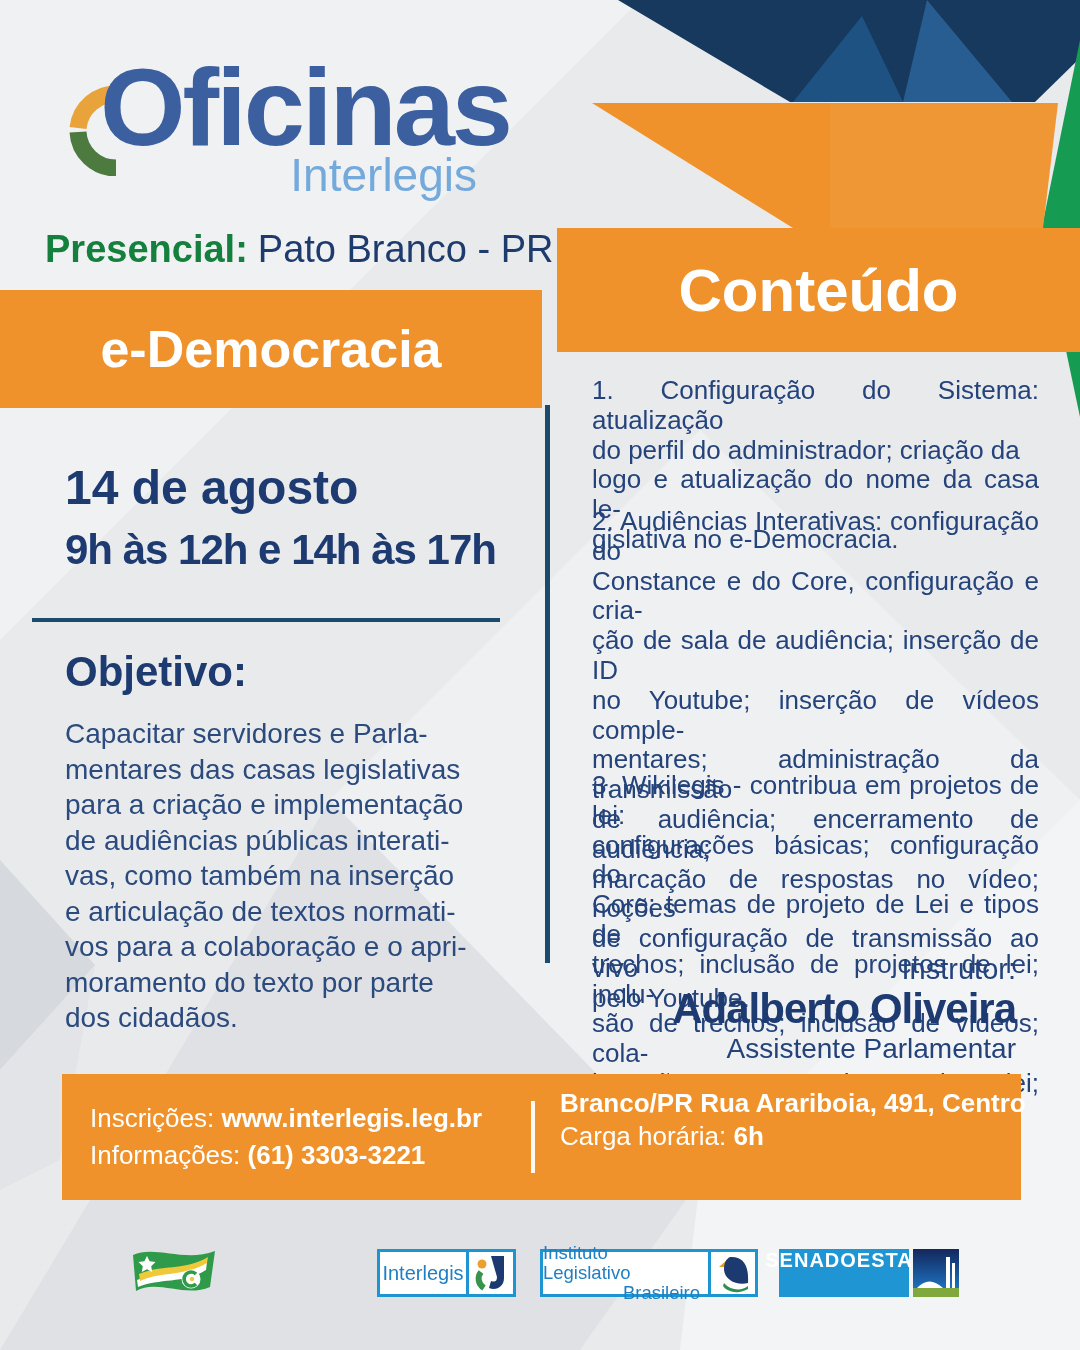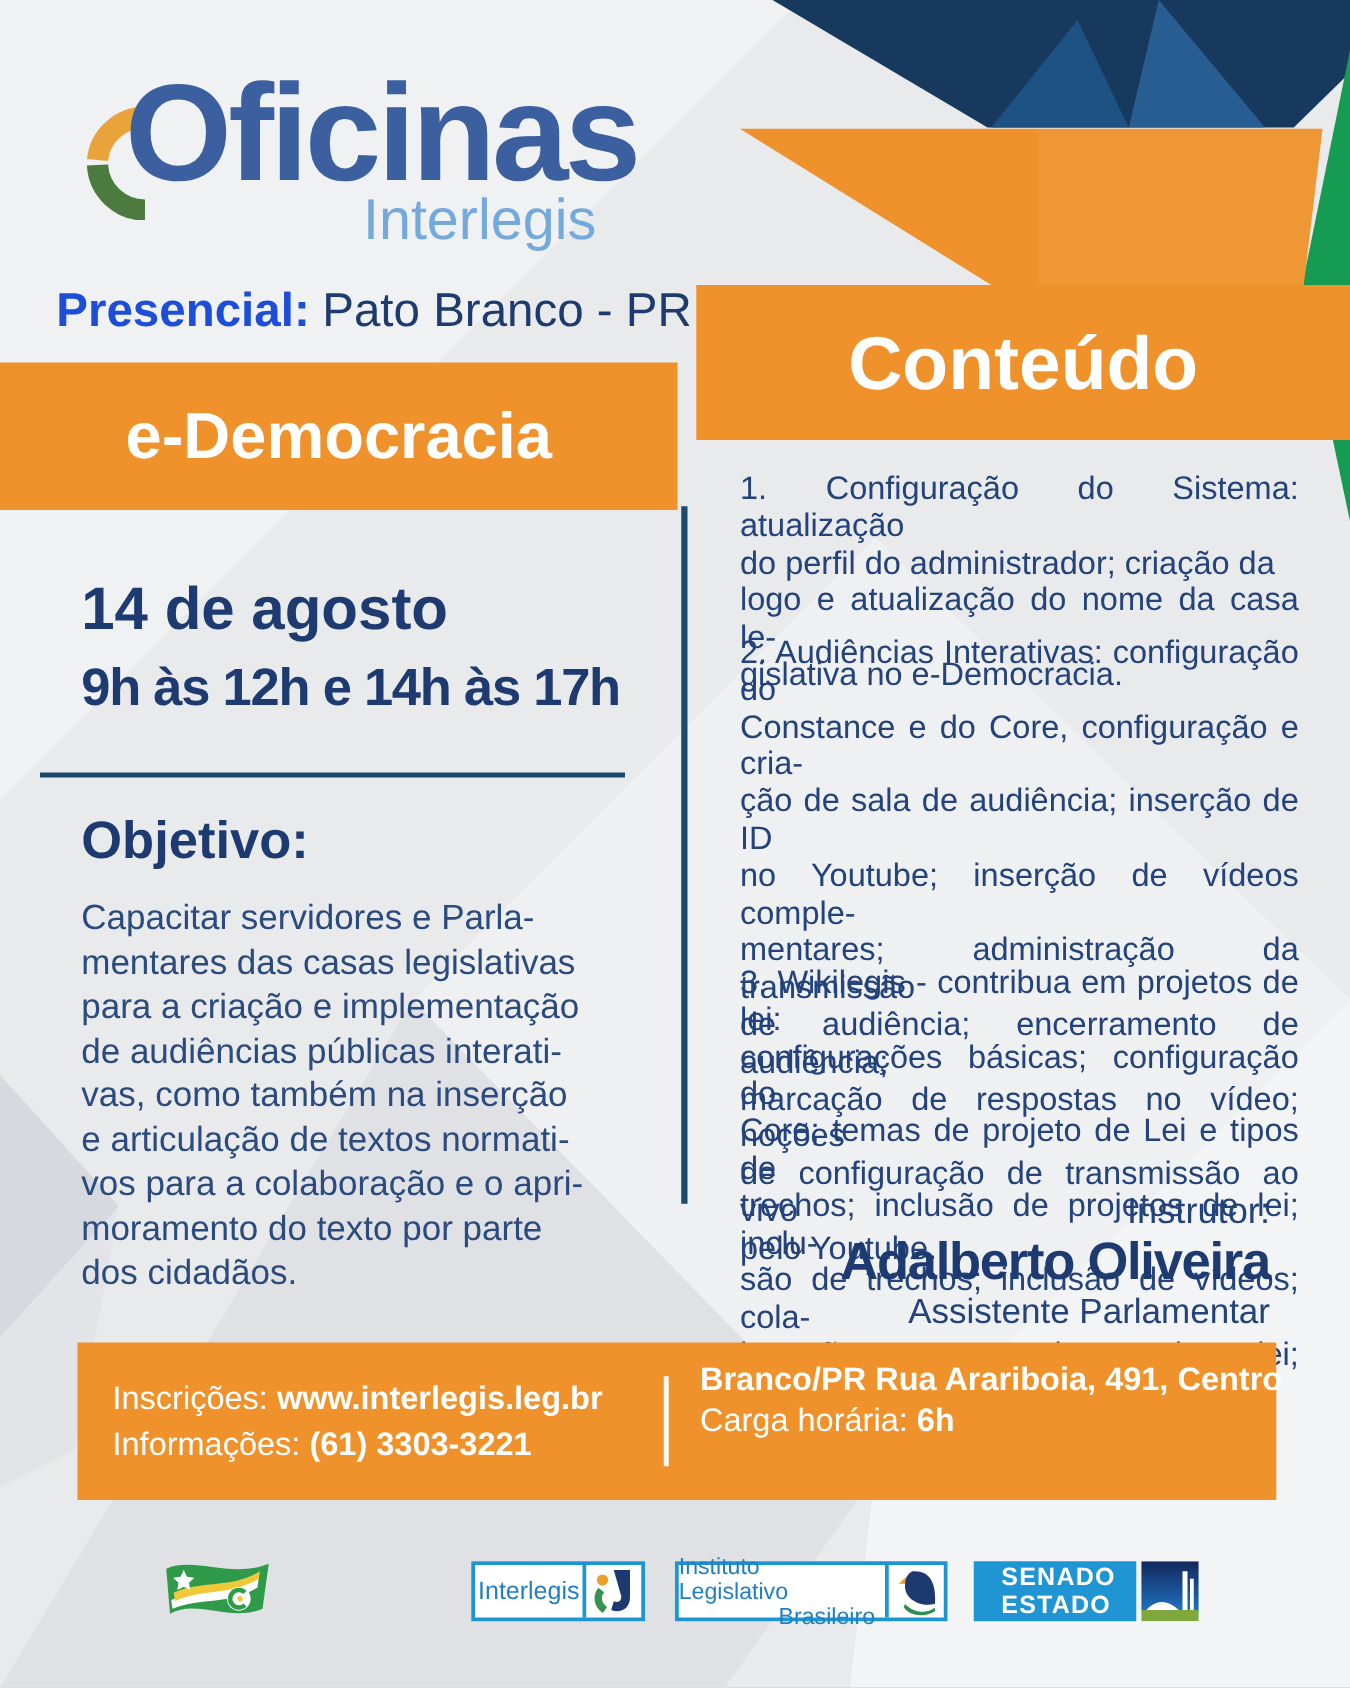--- a/index.html
+++ b/index.html
@@ -11,21 +11,21 @@
   }
   .abs{position:absolute;}
   .bg{position:absolute;left:0;top:0;z-index:0;}
   .z1{z-index:2;}
 
   
   .brand-title{left:100px;top:52px;font-size:110px;font-weight:700;letter-spacing:-3px;color:#3C5FA0;line-height:110px;}
   .brand-crescent{left:68px;top:84px;}
   .brand-sub{left:75px;top:148px;width:402px;text-align:right;font-size:46px;font-weight:400;color:#74A9DC;}
   .mode-line{left:45px;top:228px;font-size:38px;color:#1D3B6D;white-space:nowrap;}
-  .mode-line b{color:#1d4ed8;font-weight:700;margin-right:10px;}
+  .mode-line b{color:#15803d;font-weight:700;margin-right:10px;}
 
   
   .banner{background:#F0922B;display:flex;align-items:center;justify-content:center;color:#fff;font-weight:700;}
   .banner-left{left:0;top:290px;width:542px;height:118px;font-size:52px;}
   .banner-right{left:557px;top:228px;width:523px;height:124px;font-size:60px;align-items:center;}
 
   
   .date-line{left:65px;top:460px;font-size:48px;font-weight:700;color:#1D3A71;}
   .time-line{left:65px;top:526px;font-size:42px;font-weight:700;color:#1D3A71;letter-spacing:-1px;}
   .rule-h{left:32px;top:618px;width:468px;height:4px;background:#1B4A6D;}
@@ -53,21 +53,21 @@
   .camara-text .l1{font-size:12px;font-weight:700;color:#4A4F55;letter-spacing:.2px;white-space:nowrap;}
   .camara-text .l2{font-size:22px;font-weight:700;color:#2F9E52;letter-spacing:-.5px;line-height:24px;white-space:nowrap;}
   .camara-text .l3{font-size:10px;color:#8D939A;letter-spacing:1.5px;line-height:13px;white-space:nowrap;}
   .lg-box{border:3px solid #1D95D2;background:#fff;display:flex;align-items:stretch;box-sizing:border-box;}
   .lg-interlegis{left:377px;top:1249px;width:139px;height:48px;}
   .lg-ilb{left:540px;top:1249px;width:218px;height:48px;}
   .lg-box .txt{flex:1;display:flex;flex-direction:column;align-items:center;justify-content:center;color:#1F7FC2;}
   .lg-interlegis .txt{font-size:20px;}
   .lg-ilb .txt{align-items:flex-end;padding-right:8px;font-size:18.5px;line-height:20px;}
   .lg-box .iconcell{width:44px;border-left:3px solid #1D95D2;display:flex;align-items:center;justify-content:center;}
-  .lg-senado{left:779px;top:1249px;width:130px;height:48px;background:#1F96D3;color:#fff;display:flex;flex-direction:column;justify-content:center;padding-left:22px;box-sizing:border-box;font-size:20px;font-weight:700;letter-spacing:1px;line-height:22px;}
+  .lg-senado{left:779px;top:1249px;width:130px;height:48px;background:#1F96D3;color:#fff;display:flex;flex-direction:row;justify-content:center;padding-left:22px;box-sizing:border-box;font-size:20px;font-weight:700;letter-spacing:1px;line-height:22px;}
   .lg-senado-icon{left:913px;top:1249px;}
 </style>
 </head>
 <body>
 
 <div class="poster">
 
   <svg class="bg" width="1080" height="1350" viewBox="0 0 1080 1350">
     <polygon points="0,0 640,0 0,640" fill="#f0f1f3"></polygon>
     <polygon points="330,800 700,430 1080,800 700,1180" fill="#eff0f2"></polygon>

